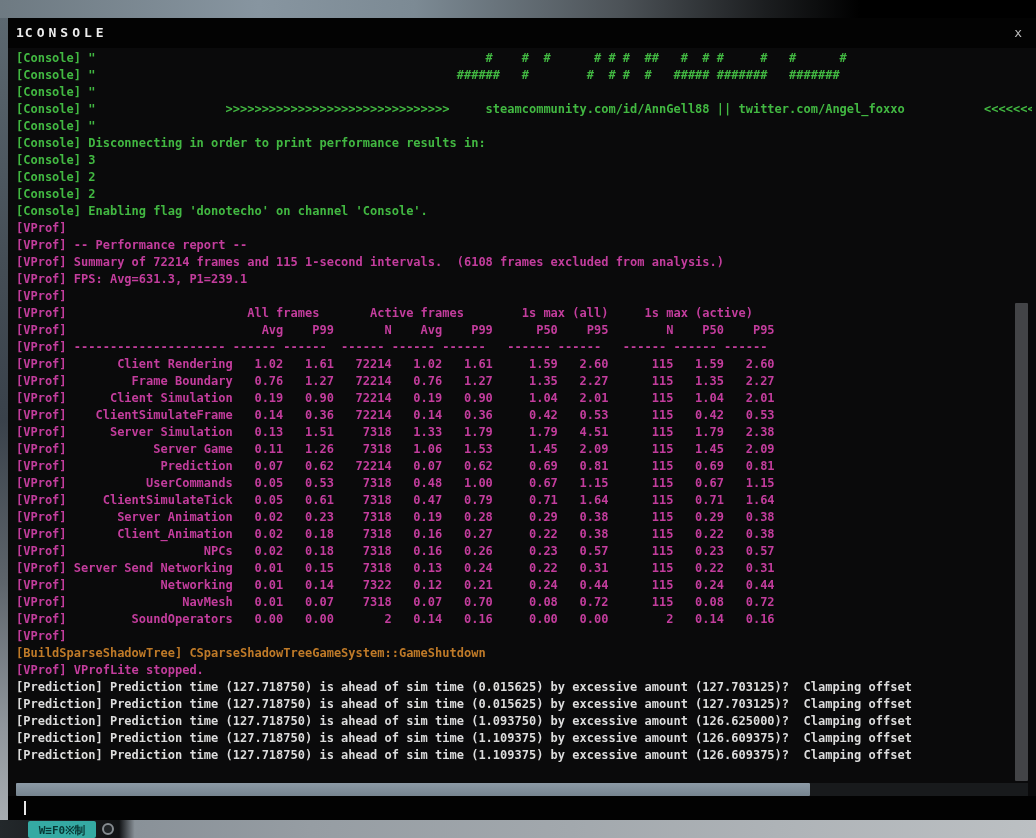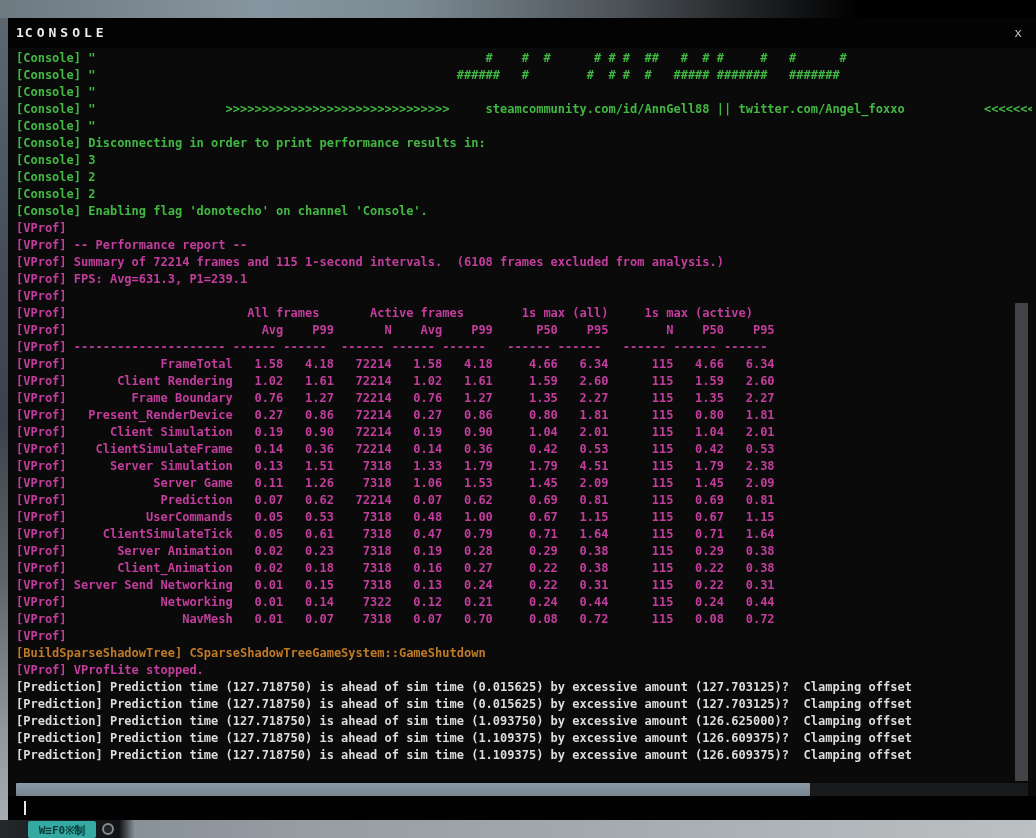--- a/index.html
+++ b/index.html
@@ -78,36 +78,36 @@
         <div class="line green">[Console] 2</div>
         <div class="line green">[Console] Enabling flag 'donotecho' on channel 'Console'.</div>
         <div class="line magenta">[VProf] </div>
         <div class="line magenta">[VProf] -- Performance report --</div>
         <div class="line magenta">[VProf] Summary of 72214 frames and 115 1-second intervals.  (6108 frames excluded from analysis.)</div>
         <div class="line magenta">[VProf] FPS: Avg=631.3, P1=239.1</div>
         <div class="line magenta">[VProf] </div>
         <div class="line magenta">[VProf]                         All frames       Active frames        1s max (all)     1s max (active)</div>
         <div class="line magenta">[VProf]                           Avg    P99       N    Avg    P99      P50    P95        N    P50    P95</div>
         <div class="line magenta">[VProf] --------------------- ------ ------  ------ ------ ------   ------ ------   ------ ------ ------</div>
-        <div class="line magenta">[VProf]             FrameTotal   1.58   4.18   72214   1.58   4.18     4.66   6.34      115   4.66   6.34</div>
         <div class="line magenta">[VProf]       Client Rendering   1.02   1.61   72214   1.02   1.61     1.59   2.60      115   1.59   2.60</div>
         <div class="line magenta">[VProf]         Frame Boundary   0.76   1.27   72214   0.76   1.27     1.35   2.27      115   1.35   2.27</div>
-        <div class="line magenta">[VProf]   Present_RenderDevice   0.27   0.86   72214   0.27   0.86     0.80   1.81      115   0.80   1.81</div>
         <div class="line magenta">[VProf]      Client Simulation   0.19   0.90   72214   0.19   0.90     1.04   2.01      115   1.04   2.01</div>
         <div class="line magenta">[VProf]    ClientSimulateFrame   0.14   0.36   72214   0.14   0.36     0.42   0.53      115   0.42   0.53</div>
         <div class="line magenta">[VProf]      Server Simulation   0.13   1.51    7318   1.33   1.79     1.79   4.51      115   1.79   2.38</div>
         <div class="line magenta">[VProf]            Server Game   0.11   1.26    7318   1.06   1.53     1.45   2.09      115   1.45   2.09</div>
         <div class="line magenta">[VProf]             Prediction   0.07   0.62   72214   0.07   0.62     0.69   0.81      115   0.69   0.81</div>
         <div class="line magenta">[VProf]           UserCommands   0.05   0.53    7318   0.48   1.00     0.67   1.15      115   0.67   1.15</div>
         <div class="line magenta">[VProf]     ClientSimulateTick   0.05   0.61    7318   0.47   0.79     0.71   1.64      115   0.71   1.64</div>
         <div class="line magenta">[VProf]       Server Animation   0.02   0.23    7318   0.19   0.28     0.29   0.38      115   0.29   0.38</div>
         <div class="line magenta">[VProf]       Client_Animation   0.02   0.18    7318   0.16   0.27     0.22   0.38      115   0.22   0.38</div>
+        <div class="line magenta">[VProf]                   NPCs   0.02   0.18    7318   0.16   0.26     0.23   0.57      115   0.23   0.57</div>
         <div class="line magenta">[VProf] Server Send Networking   0.01   0.15    7318   0.13   0.24     0.22   0.31      115   0.22   0.31</div>
         <div class="line magenta">[VProf]             Networking   0.01   0.14    7322   0.12   0.21     0.24   0.44      115   0.24   0.44</div>
         <div class="line magenta">[VProf]                NavMesh   0.01   0.07    7318   0.07   0.70     0.08   0.72      115   0.08   0.72</div>
+        <div class="line magenta">[VProf]         SoundOperators   0.00   0.00       2   0.14   0.16     0.00   0.00        2   0.14   0.16</div>
         <div class="line magenta">[VProf] </div>
         <div class="line orange">[BuildSparseShadowTree] CSparseShadowTreeGameSystem::GameShutdown</div>
         <div class="line magenta">[VProf] VProfLite stopped.</div>
         <div class="line white">[Prediction] Prediction time (127.718750) is ahead of sim time (0.015625) by excessive amount (127.703125)?  Clamping offset</div>
         <div class="line white">[Prediction] Prediction time (127.718750) is ahead of sim time (0.015625) by excessive amount (127.703125)?  Clamping offset</div>
         <div class="line white">[Prediction] Prediction time (127.718750) is ahead of sim time (1.093750) by excessive amount (126.625000)?  Clamping offset</div>
         <div class="line white">[Prediction] Prediction time (127.718750) is ahead of sim time (1.109375) by excessive amount (126.609375)?  Clamping offset</div>
         <div class="line white">[Prediction] Prediction time (127.718750) is ahead of sim time (1.109375) by excessive amount (126.609375)?  Clamping offset</div>
       </div>
 

